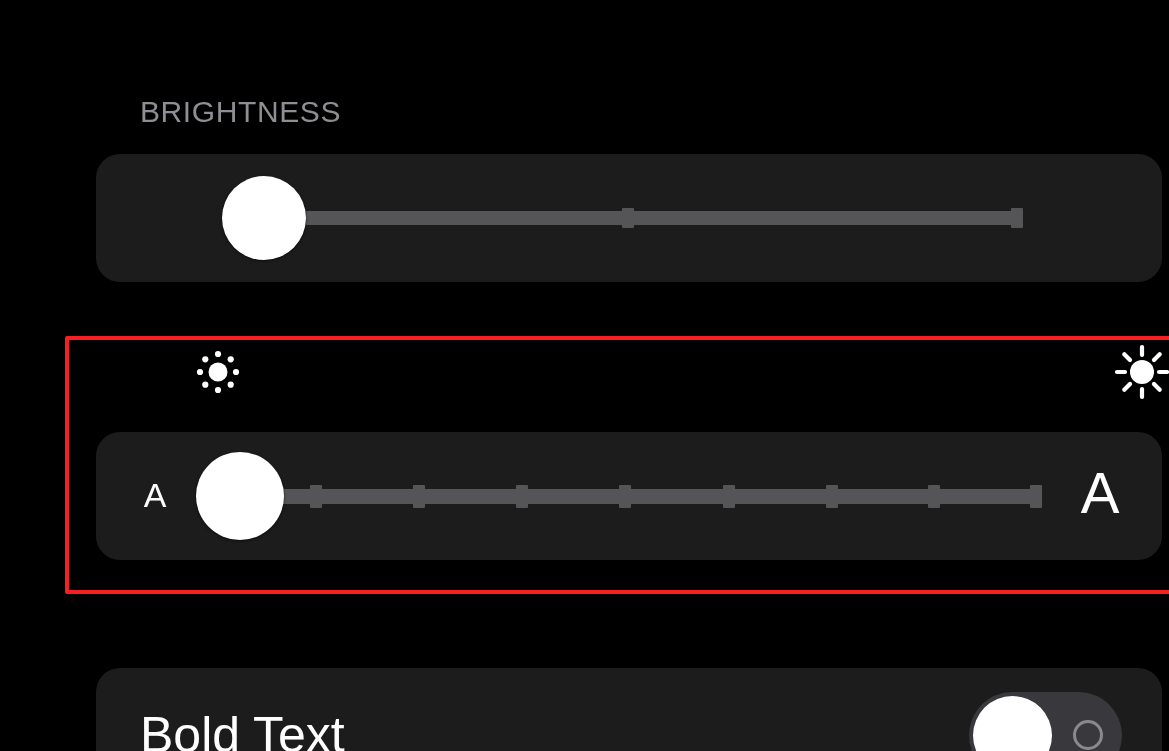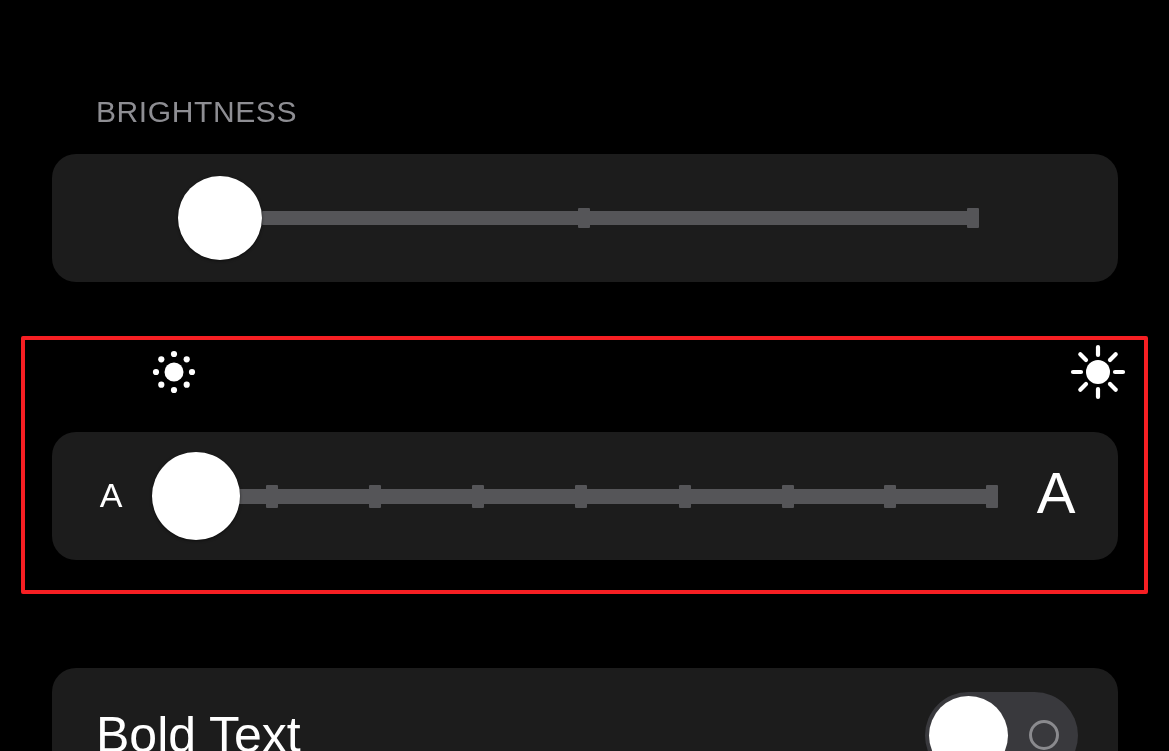--- a/index.html
+++ b/index.html
@@ -12,20 +12,21 @@
     height: 751px;
     overflow: hidden;
     font-family: "Liberation Sans", sans-serif;
     -webkit-font-smoothing: antialiased;
   }
   .screen {
     position: relative;
     width: 1025px;
     height: 751px;
     background: #000000;
+    margin-left: 44px;
   }
 
   
   .section-header {
     position: absolute;
     color: #8e8e93;
     font-size: 30px;
     font-weight: 400;
     letter-spacing: 0.6px;
     line-height: 1;

